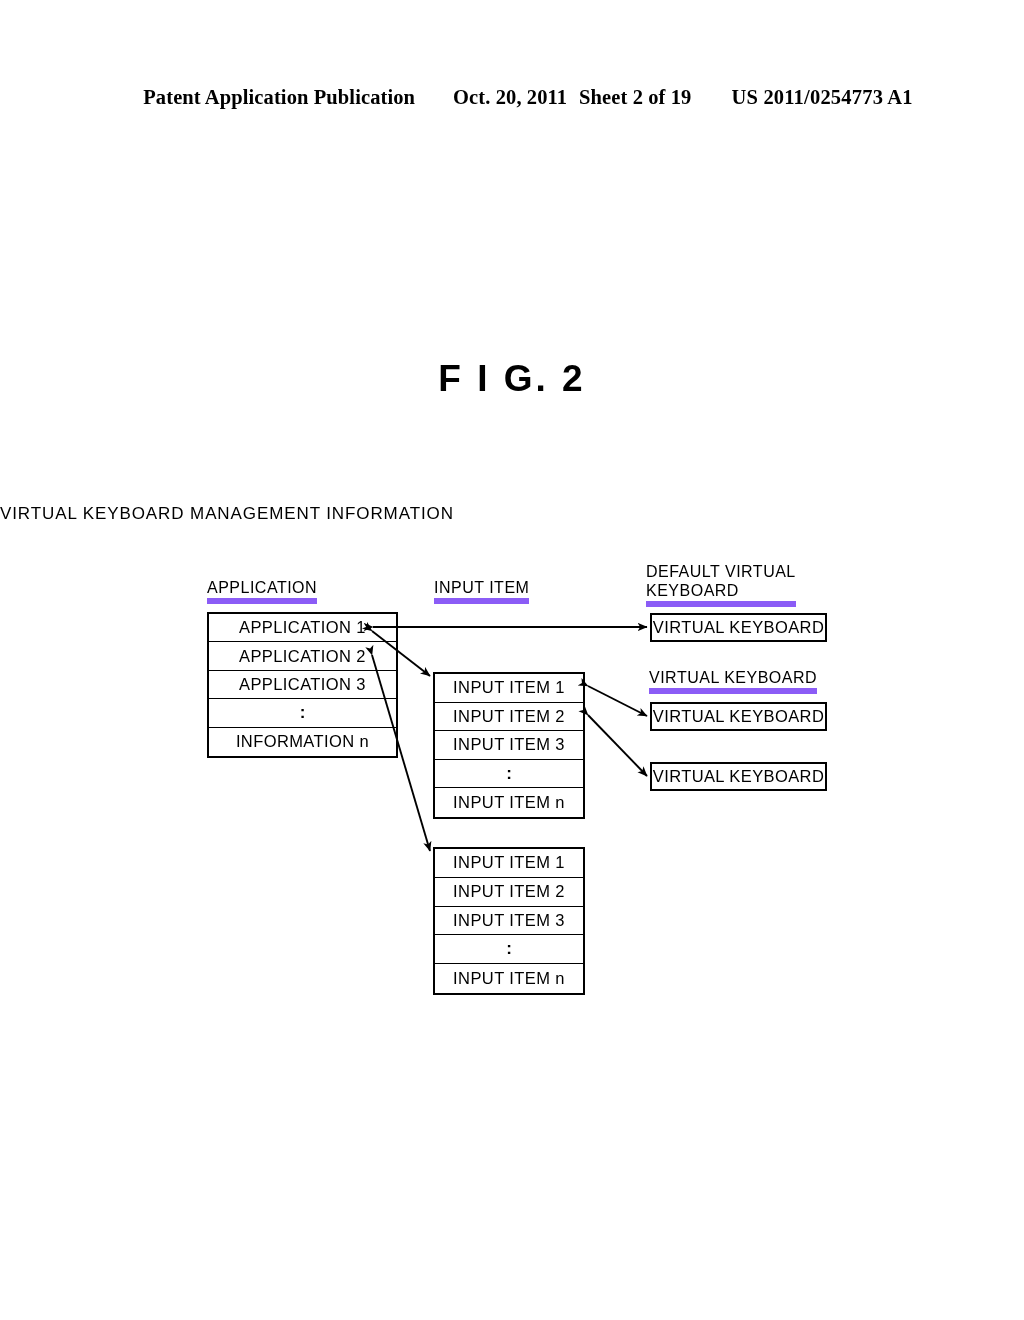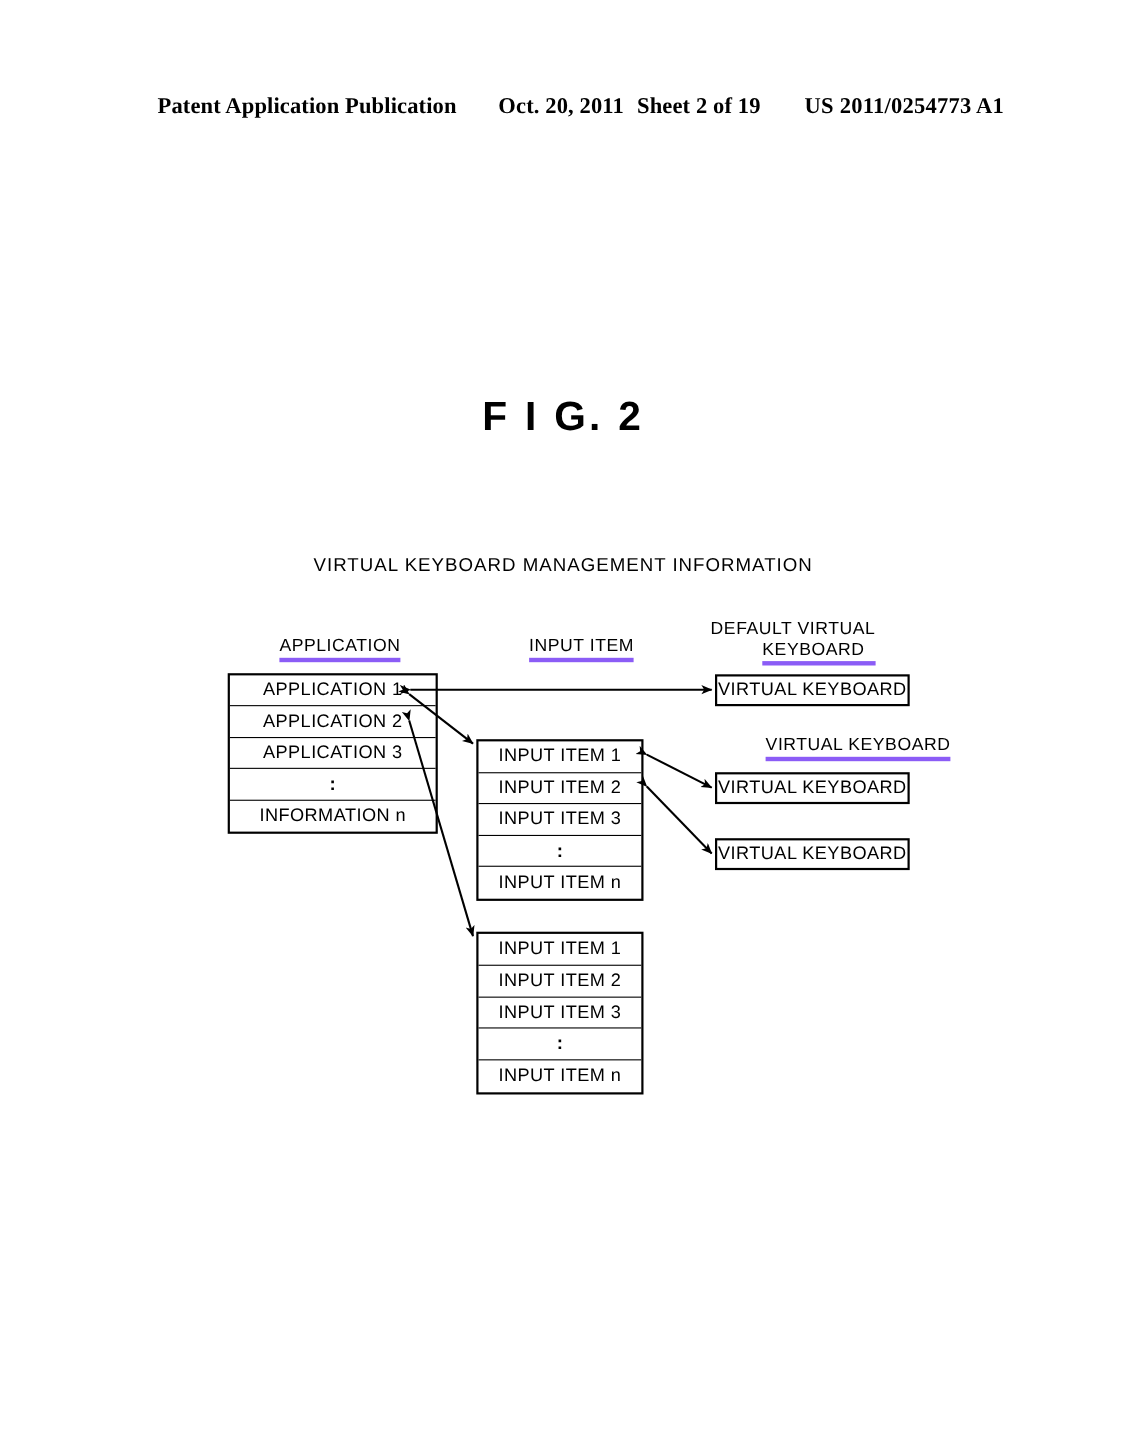--- a/index.html
+++ b/index.html
@@ -49,39 +49,37 @@
     font-size: 37px;
     letter-spacing: 3px;
   }
 
   
   .fig-subtitle {
     position: absolute;
     left: 0;
     top: 504px;
     width: 1024px;
-    text-align: center;
     font-size: 17px;
     letter-spacing: 0.9px;
     white-space: nowrap;
   }
 
   
   .col-head {
     position: absolute;
     font-size: 16px;
     letter-spacing: 0.5px;
     line-height: 19px;
     white-space: nowrap;
   }
   .col-head .u {
     display: inline-block;
-    border-bottom: 4px solid #8b5cf6;
+    border-bottom: 6px solid #8b5cf6;
     padding-bottom: 1px;
-    margin-left: 47px;
   }
   .col-head.two-line .u { display: block; }
   .col-head.two-line .plain { display: block; }
 
   #head-application { left: 207px; top: 578px; }
   #head-inputitem   { left: 434px; top: 578px; }
   #head-defaultvk   { left: 646px; top: 562px; }
   #head-vk-mid      { left: 649px; top: 668px; }
 
   

